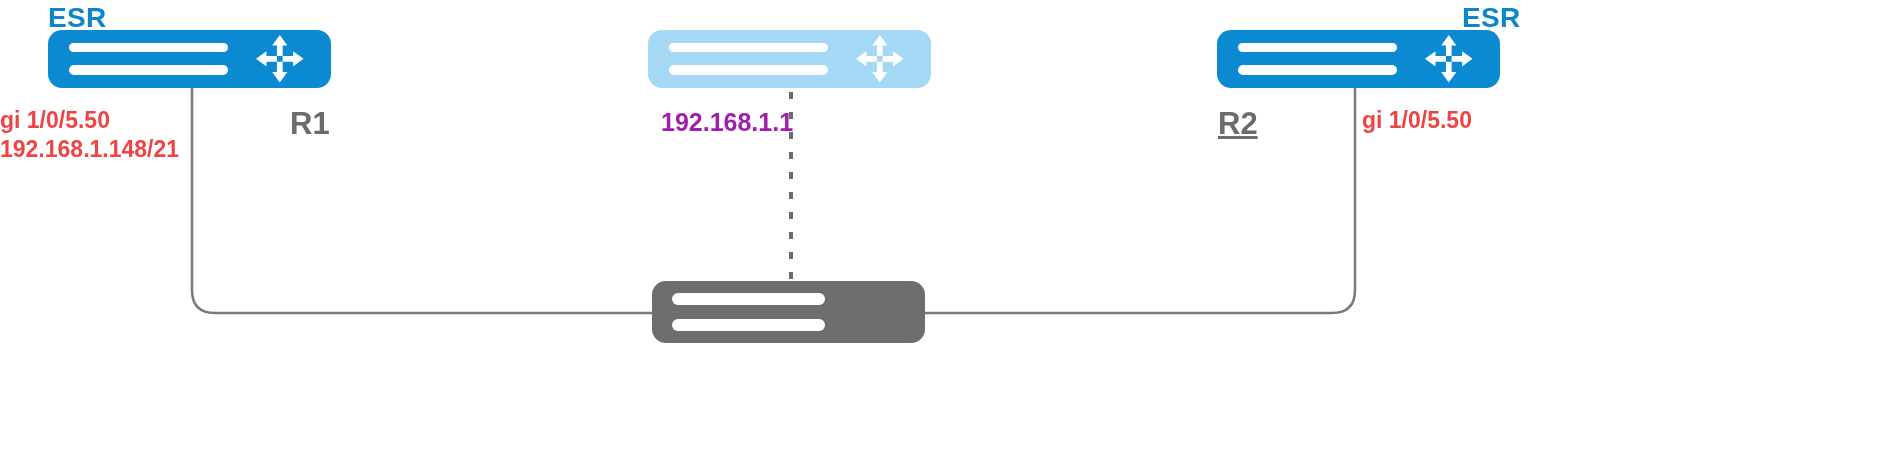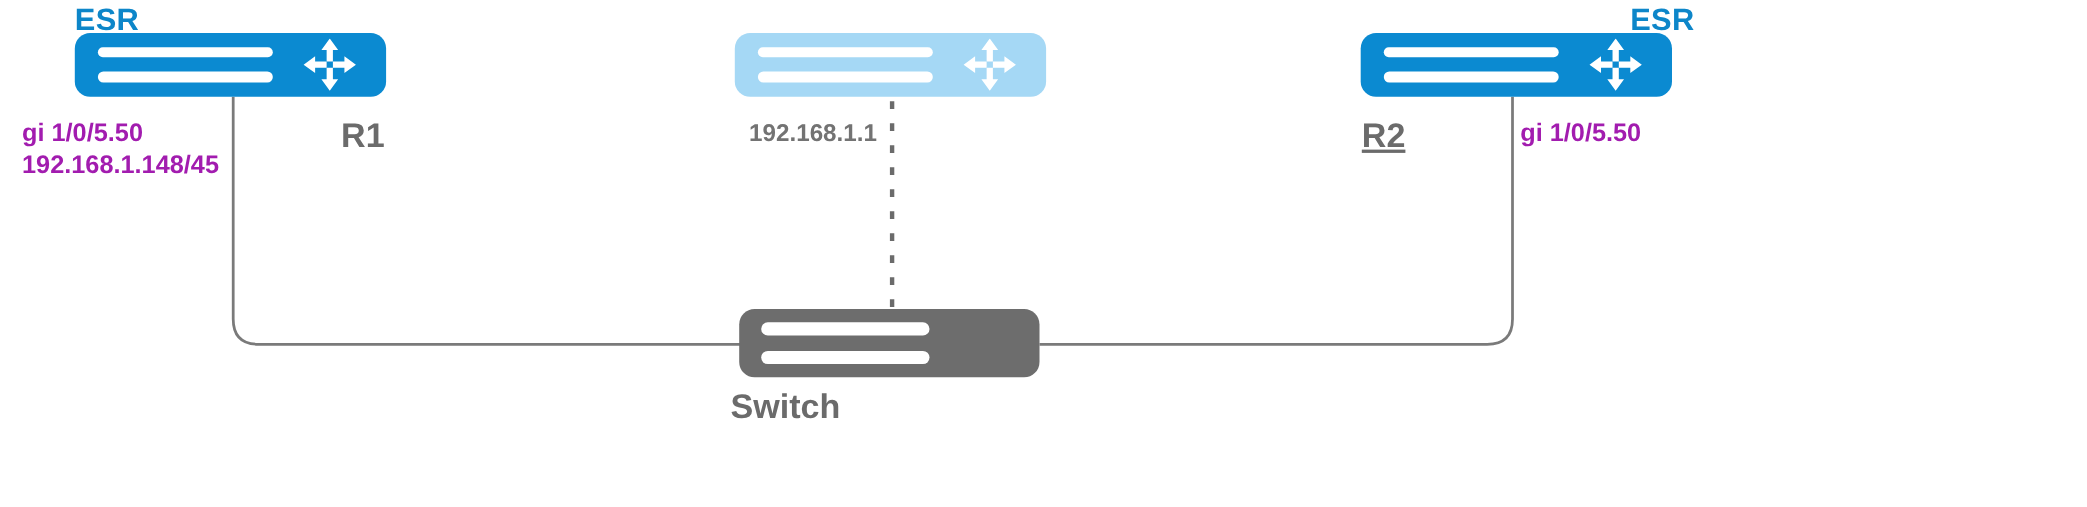--- a/index.html
+++ b/index.html
@@ -9,21 +9,20 @@
   }
   body {
     font-family: "Liberation Sans", sans-serif;
   }
   #canvas {
     position: relative;
     width: 1765px;
     height: 461px;
     background: #ffffff;
     overflow: hidden;
-    margin-left: 20px;
   }
   .link-layer {
     position: absolute;
     left: 0;
     top: 0;
     width: 1897px;
     height: 461px;
   }
 
   
@@ -79,25 +78,25 @@
     color: #0d86c9;
     font-size: 28px;
     letter-spacing: 0.3px;
   }
   .label.device-name {
     font-size: 31px;
     color: #6b6b6b;
   }
   .label.iface {
     font-size: 23px;
-    color: #a21caf;
+    color: #ef4444;
   }
   .label.ip-mid {
-    font-size: 22px;
-    color: #737373;
+    font-size: 25px;
+    color: #a21caf;
   }
   .label.switch-name {
     font-size: 31px;
     color: #6b6b6b;
   }
 </style>
 </head>
 <body>
 
 <div id="canvas">
@@ -128,21 +127,21 @@
             <polygon points="100,50 78,34 78,44 56,44 56,56 78,56 78,66"></polygon>
           </g>
         </svg>
       </div>
     </div>
   </div>
 
   <div class="label device-name" style="left:290px; top:106px;">R1</div>
 
   <div class="label iface" style="left:0px; top:107px;">gi 1/0/5.50</div>
-  <div class="label iface" style="left:0px; top:136px;">192.168.1.148/45</div>
+  <div class="label iface" style="left:0px; top:136px;">192.168.1.148/21</div>
 
   <div class="device" style="left:648px; top:30px; width:283px; height:58px;">
     <div class="device-body" style="background:#a5d8f5;">
       <div class="bars">
         <div class="bar top"></div>
         <div class="bar bottom"></div>
       </div>
       <div class="arrows">
         <svg viewBox="0 0 100 100" xmlns="http://www.w3.org/2000/svg">
           <g fill="#ffffff">
@@ -185,15 +184,14 @@
 
   <div class="device" style="left:652px; top:281px; width:273px; height:62px;">
     <div class="device-body" style="background:#6d6d6d;">
       <div class="bars" style="left:7.5%; top:20%; width:56%; height:60%;">
         <div class="bar top"></div>
         <div class="bar bottom"></div>
       </div>
     </div>
   </div>
 
-  <div class="label switch-name" style="left:644px; top:352px;">Switch</div>
 
 </div>
 
 </body></html>

